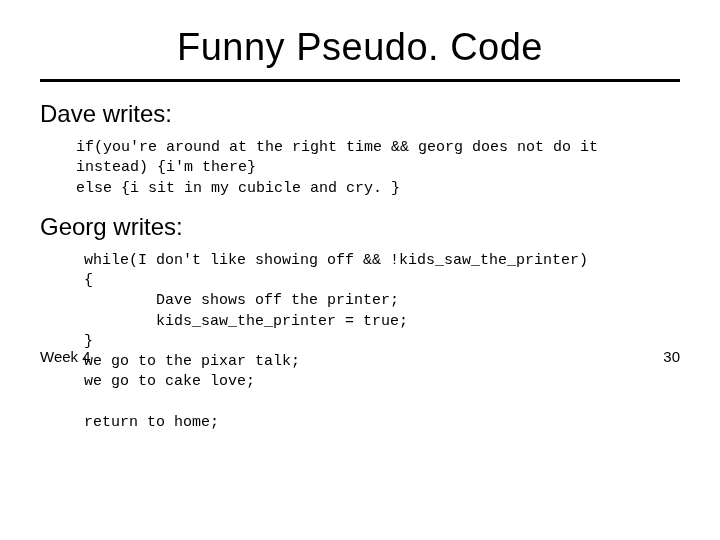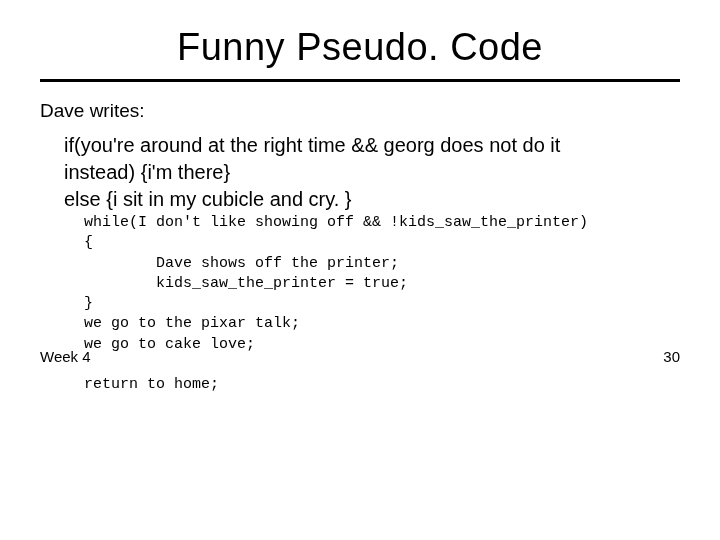--- a/index.html
+++ b/index.html
@@ -24,29 +24,29 @@
     font-weight: 400;
     margin: 6px 0 10px 0;
     letter-spacing: 0.5px;
   }
   .hr {
     border: none;
     border-top: 3px solid #000;
     margin: 0 0 18px 0;
   }
   .section-label {
-    font-size: 19px;
+    font-size: 24px;
     margin: 14px 0 10px 0;
   }
   .code {
-    font-family: Liberation Sans, sans-serif;
-    font-size: 20px;
+    font-family: Liberation Mono, monospace;
+    font-size: 15px;
     line-height: 1.35;
     white-space: pre;
-    margin-left: 24px;
+    margin-left: 36px;
   }
   .code2 {
     font-family: "Courier New", Courier, monospace;
     font-size: 15px;
     line-height: 1.35;
     white-space: pre;
     margin-left: 44px;
   }
   .footer {
     position: absolute;
@@ -63,20 +63,21 @@
 
 <div class="slide">
   <div class="title">Funny Pseudo. Code</div>
   <hr class="hr">
 
   <div class="section-label">Dave writes:</div>
   <div class="code">if(you're around at the right time &amp;&amp; georg does not do it
 instead) {i'm there}
 else {i sit in my cubicle and cry. }</div>
 
+  <div class="section-label">Georg writes:</div>
   <div class="code2">while(I don't like showing off &amp;&amp; !kids_saw_the_printer)
 {
         Dave shows off the printer;
         kids_saw_the_printer = true;
 }
 we go to the pixar talk;
 we go to cake love;
 
 return to home;</div>
 

